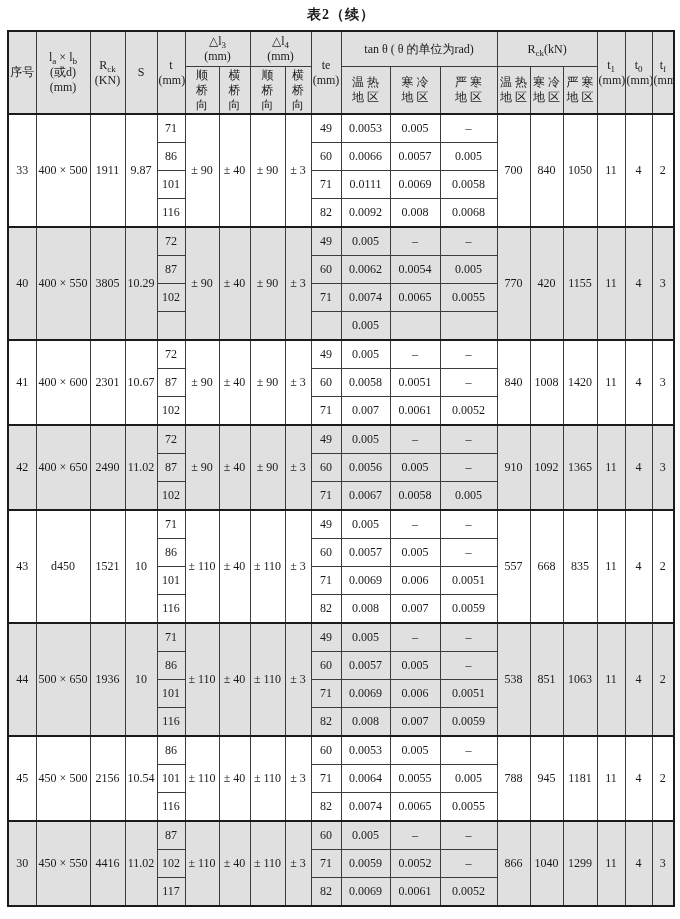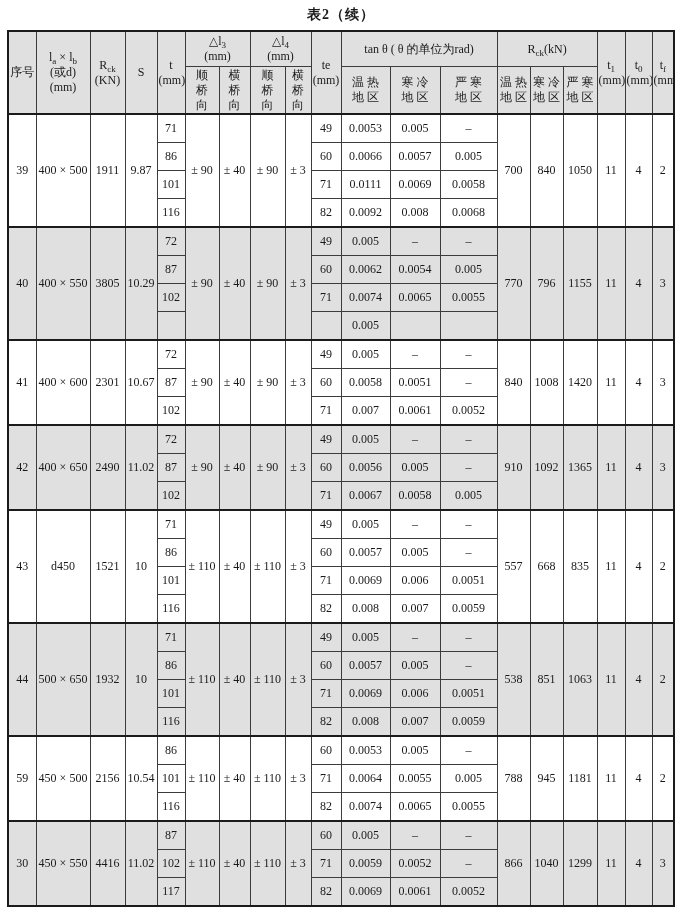--- a/index.html
+++ b/index.html
@@ -97,21 +97,21 @@
         <th class="v">温 热
 地 区</th>
         <th class="v">寒 冷
 地 区</th>
         <th class="v">严 寒
 地 区</th>
       </tr>
     </thead>
     <tbody>
         <tr class="group-start">
-          <td rowspan="4">39</td>
+          <td rowspan="4">33</td>
           <td rowspan="4">400 × 500</td>
           <td rowspan="4">1911</td>
           <td rowspan="4">9.87</td>
           <td>71</td>
           <td rowspan="4">± 90</td>
           <td rowspan="4">± 40</td>
           <td rowspan="4">± 90</td>
           <td rowspan="4">± 3</td>
           <td>49</td>
           <td>0.0053</td>
@@ -153,21 +153,21 @@
           <td>72</td>
           <td rowspan="4">± 90</td>
           <td rowspan="4">± 40</td>
           <td rowspan="4">± 90</td>
           <td rowspan="4">± 3</td>
           <td>49</td>
           <td>0.005</td>
           <td>–</td>
           <td>–</td>
           <td rowspan="4">770</td>
-          <td rowspan="4">796</td>
+          <td rowspan="4">420</td>
           <td rowspan="4">1155</td>
           <td rowspan="4">11</td>
           <td rowspan="4">4</td>
           <td rowspan="4">3</td>
         </tr>
         <tr class="shade">
           <td>87</td>
           <td>60</td>
           <td>0.0062</td>
           <td>0.0054</td>
@@ -295,21 +295,21 @@
         <tr>
           <td>116</td>
           <td>82</td>
           <td>0.008</td>
           <td>0.007</td>
           <td>0.0059</td>
         </tr>
         <tr class="shade group-start">
           <td rowspan="4">44</td>
           <td rowspan="4">500 × 650</td>
-          <td rowspan="4">1932</td>
+          <td rowspan="4">1936</td>
           <td rowspan="4">10</td>
           <td>71</td>
           <td rowspan="4">± 110</td>
           <td rowspan="4">± 40</td>
           <td rowspan="4">± 110</td>
           <td rowspan="4">± 3</td>
           <td>49</td>
           <td>0.005</td>
           <td>–</td>
           <td>–</td>
@@ -335,21 +335,21 @@
           <td>0.0051</td>
         </tr>
         <tr class="shade">
           <td>116</td>
           <td>82</td>
           <td>0.008</td>
           <td>0.007</td>
           <td>0.0059</td>
         </tr>
         <tr class="group-start">
-          <td rowspan="3">59</td>
+          <td rowspan="3">45</td>
           <td rowspan="3">450 × 500</td>
           <td rowspan="3">2156</td>
           <td rowspan="3">10.54</td>
           <td>86</td>
           <td rowspan="3">± 110</td>
           <td rowspan="3">± 40</td>
           <td rowspan="3">± 110</td>
           <td rowspan="3">± 3</td>
           <td>60</td>
           <td>0.0053</td>

